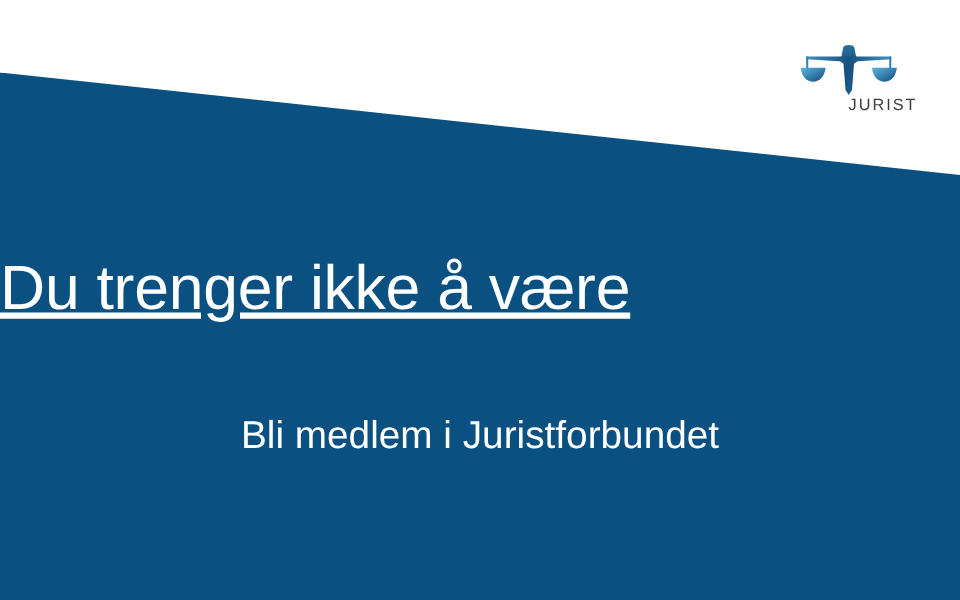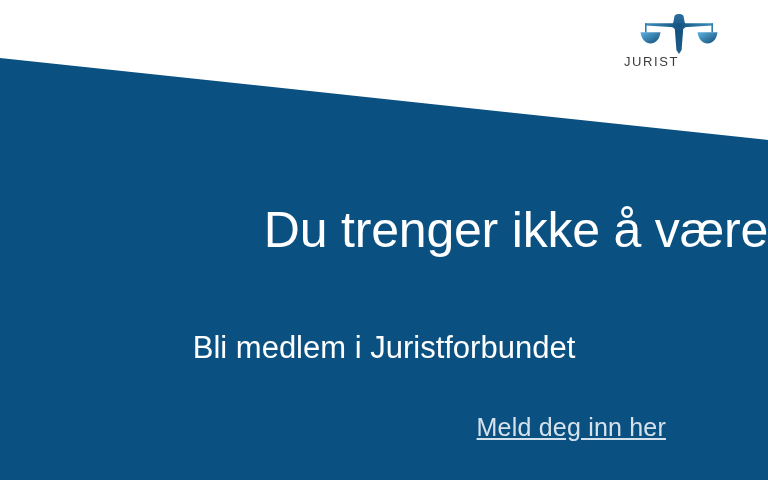--- a/index.html
+++ b/index.html
@@ -31,23 +31,23 @@
     height: 480px;
     background: #0a5182;
     -webkit-clip-path: polygon(0 58px, 768px 140px, 768px 480px, 0 480px);
     clip-path: polygon(0 58px, 768px 140px, 768px 480px, 0 480px);
   }
 
   
   #logo {
     position: absolute;
     right: 34px;
-    top: 10px;
+    top: 32px;
     width: 110px;
-    text-align: left;
+    text-align: right;
     z-index: 5;
   }
   #logo-mark {
     display: block;
     margin: 0 auto;
     width: 78px;
     height: 44px;
   }
   .logo-word {
     display: block;
@@ -58,28 +58,29 @@
     letter-spacing: 1.6px;
     line-height: 16px;
   }
 
   
   #headline {
     position: absolute;
     left: 0;
     top: 160px;
     width: 768px;
-    text-align: right;
+    text-align: left;
     color: #ffffff;
     font-family: "Liberation Sans", sans-serif;
     font-weight: 300;
     font-size: 50px;
     line-height: 72px;
     letter-spacing: -0.2px;
     z-index: 4;
+    text-decoration: underline;
   }
   #headline .hl-line {
     display: block;
   }
 
   #subtitle {
     position: absolute;
     left: 0;
     top: 327px;
     width: 768px;
@@ -150,15 +151,14 @@
     </svg>
     <span class="logo-word">JURIST</span>
   </div>
 
   <h1 id="headline">
     <span class="hl-line">Du trenger ikke å være</span>
   </h1>
 
   <div id="subtitle">Bli medlem i Juristforbundet</div>
 
-  <a id="cta" href="#">Meld deg inn her</a>
 
 </div>
 
 </body></html>

